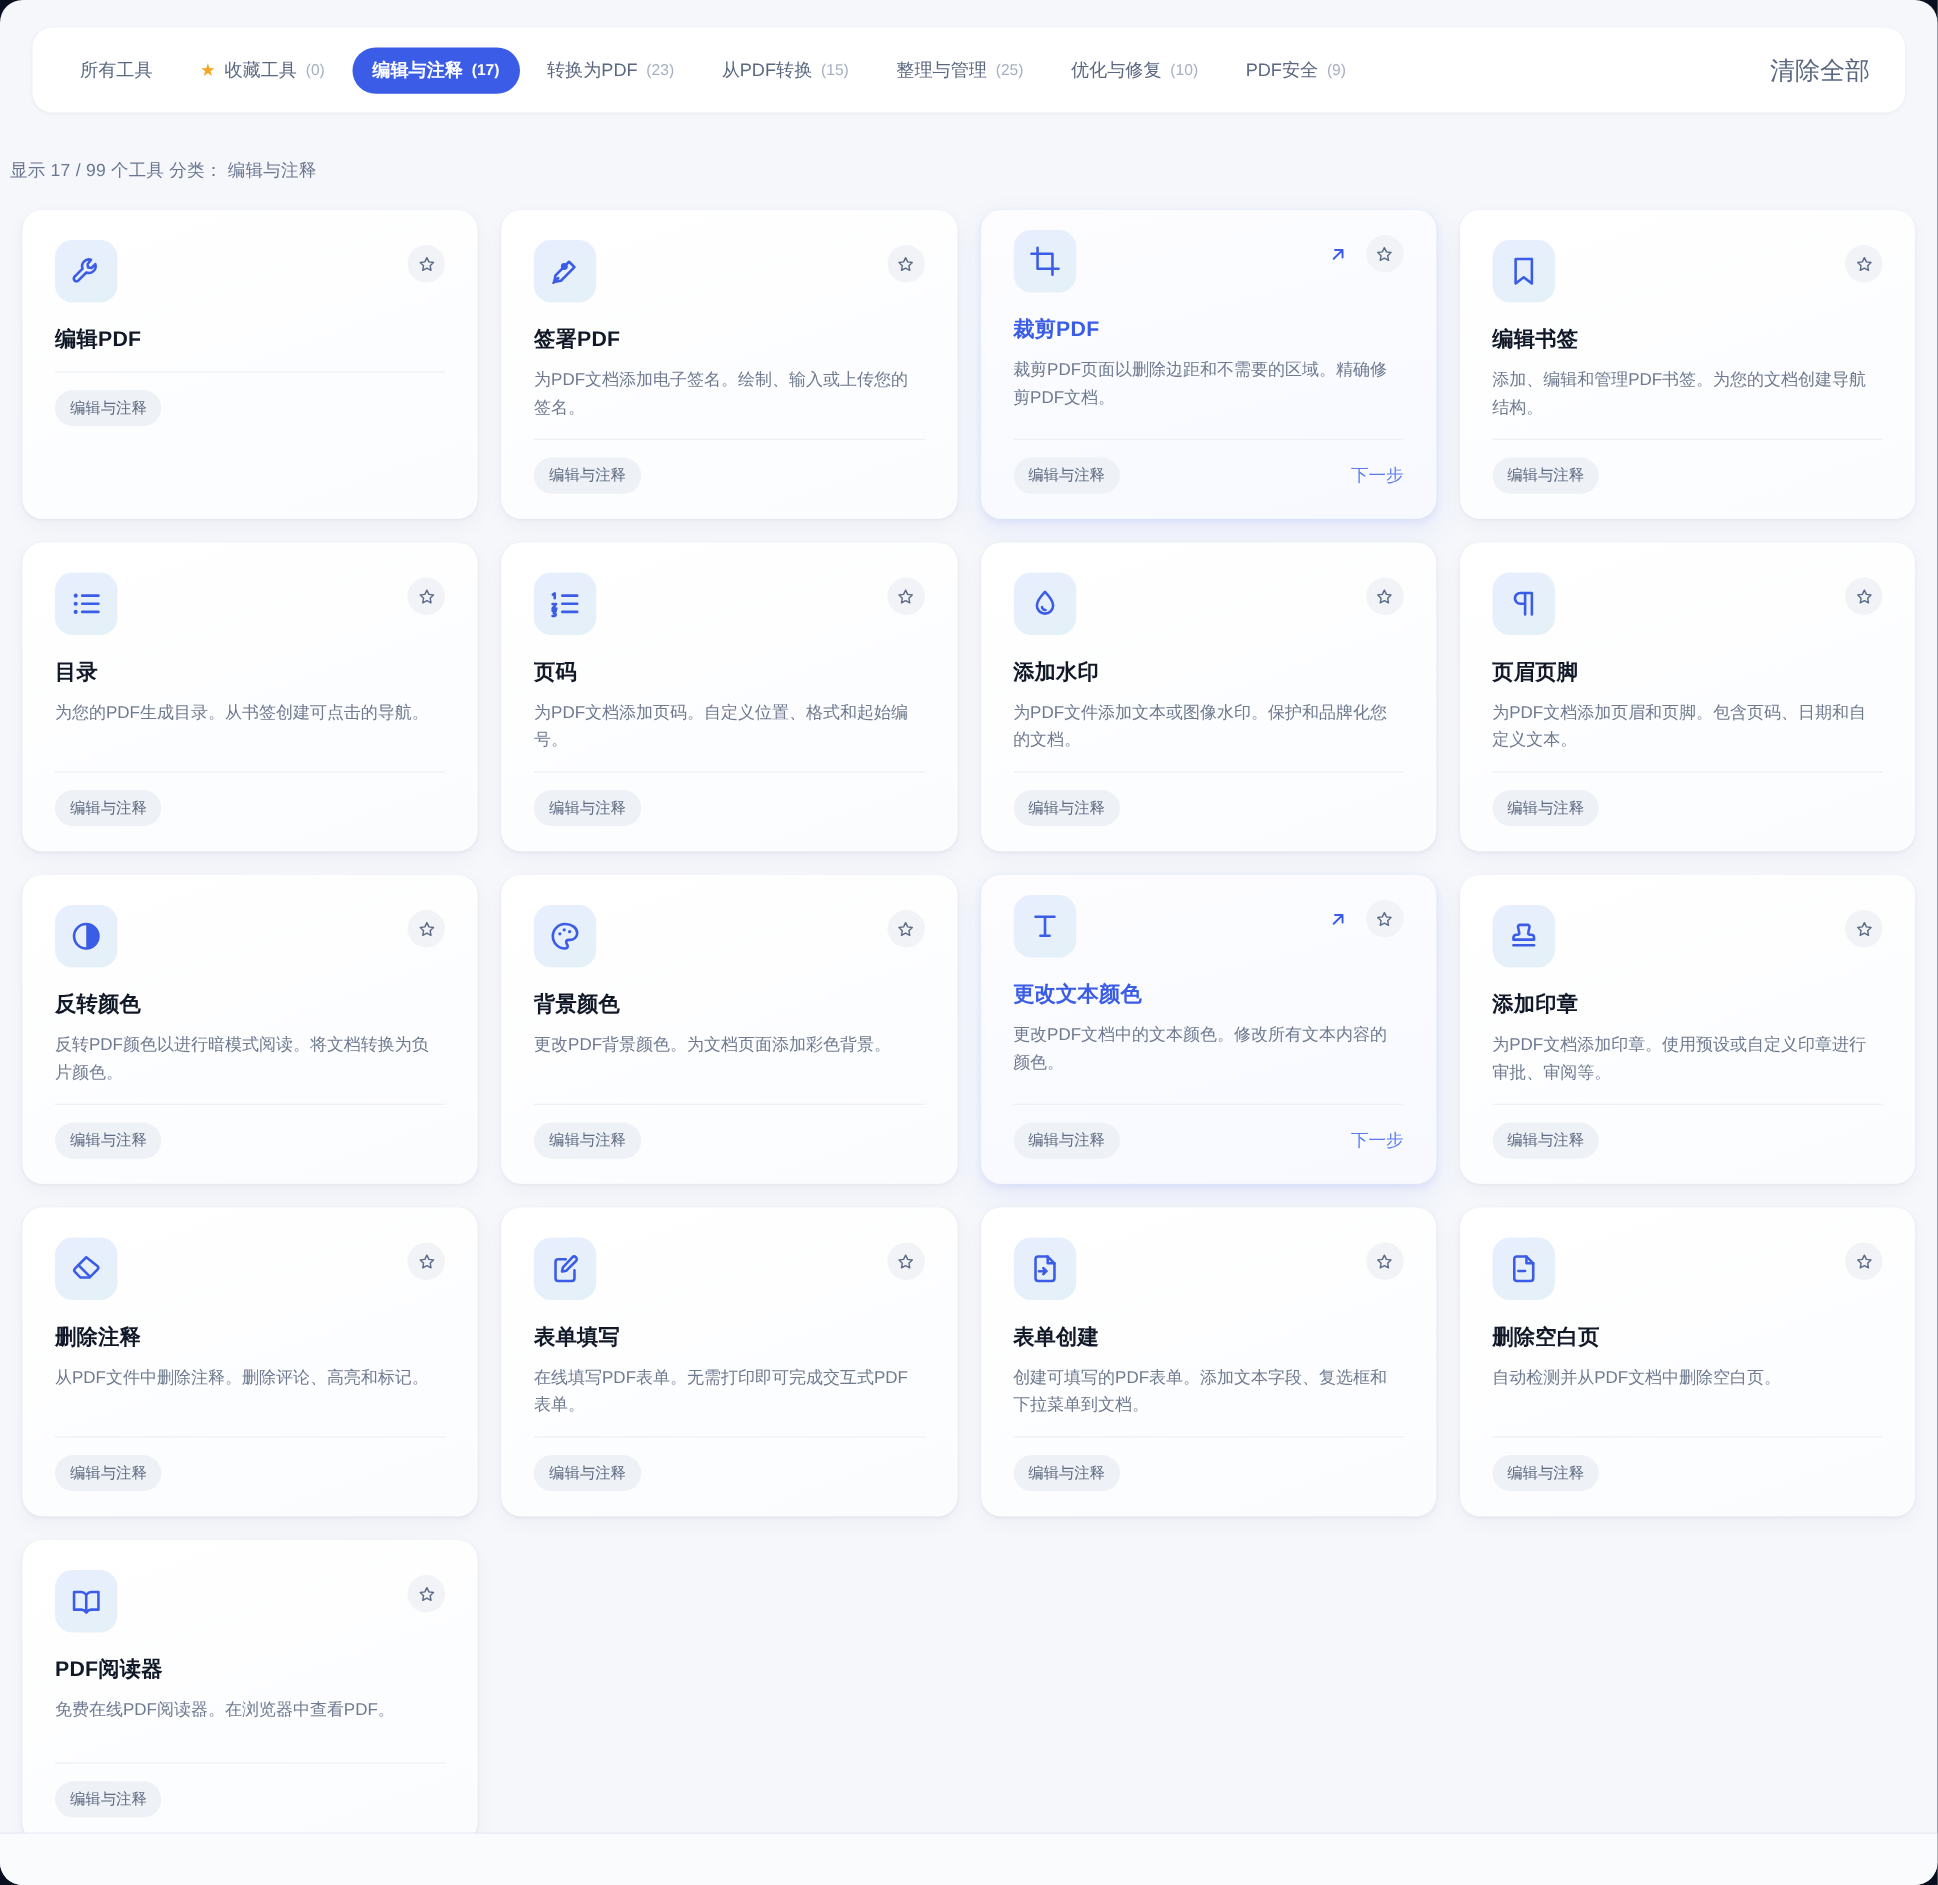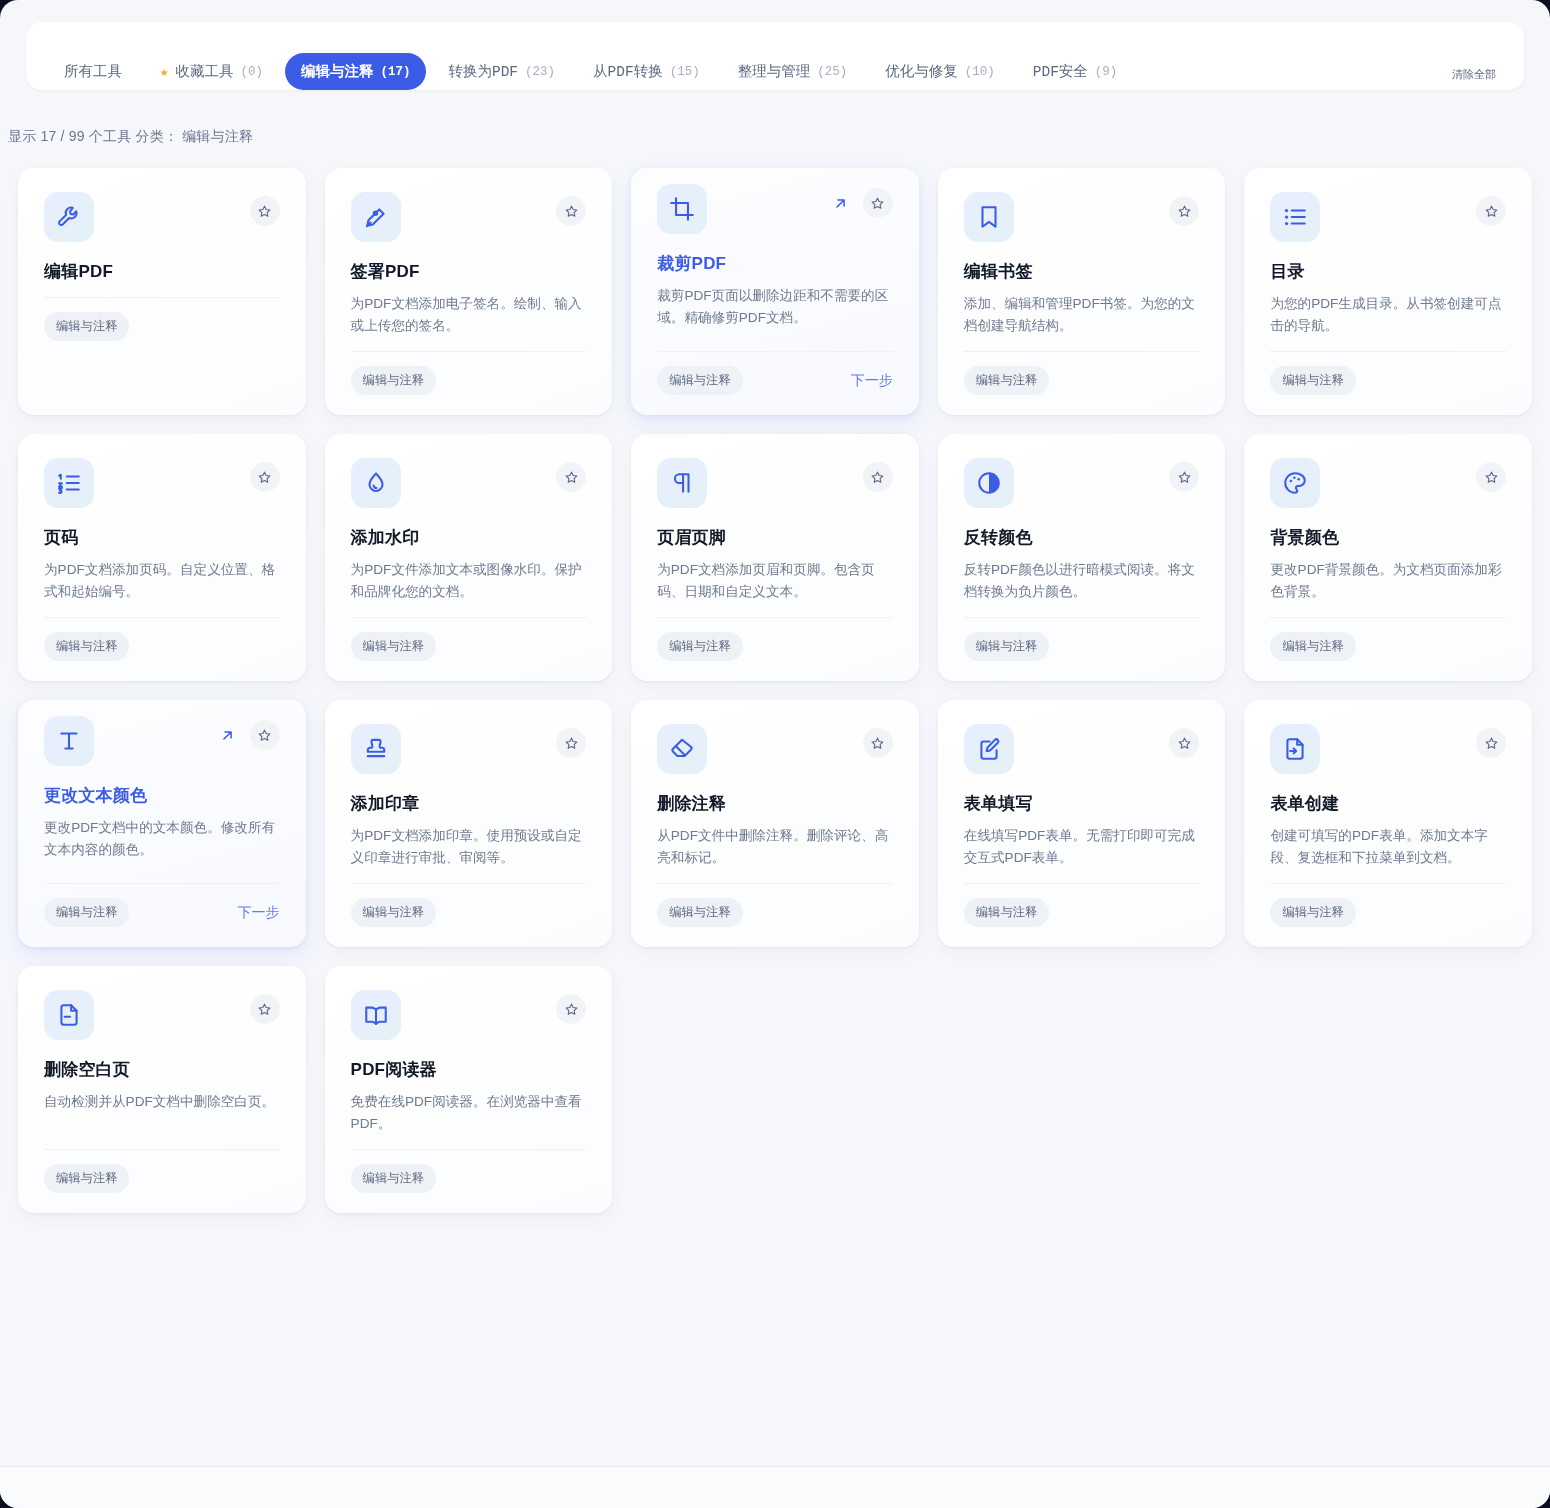--- a/index.html
+++ b/index.html
@@ -18,59 +18,58 @@
 
   
   .tabbar-wrap {
     position: absolute;
     left: 26px; top: 22px; right: 26px;
     height: 68px;
     background: #ffffff;
     border-radius: 16px;
     box-shadow: 0 1px 3px rgba(20,35,80,.05);
     display: flex;
-    align-items: flex-end;
+    align-items: center;
     padding: 0 22px;
-    font-family: Liberation Mono, monospace;
   }
   .tabs { display: flex; align-items: center; gap: 6px; flex: 1; }
   .tab {
     display: flex; align-items: center; gap: 7px;
     padding: 9px 16px;
     border-radius: 999px;
     font-size: 14.5px;
     color: #5a6780;
     white-space: nowrap;
     cursor: pointer;
     background: transparent;
     border: none;
     font-family: inherit;
   }
   .tab .cnt { font-size: 12.5px; color: #a7b0c2; }
   .tab.active { background: #3b5ce6; color: #fff; font-weight: bold; }
   .tab.active .cnt { color: #ffffff; font-weight: bold; }
   .tab .star-glyph { color: #f5a623; font-size: 14px; line-height: 1; }
   .clear-all {
-    font-size: 11px; color: #5a6780; cursor: pointer;
+    font-size: 20px; color: #5a6780; cursor: pointer;
     padding: 8px 6px; white-space: nowrap;
     background: none; border: none; font-family: inherit;
   }
 
   
   .countline {
     position: absolute; left: 8px; top: 128px;
     font-size: 14px; color: #6b7690; letter-spacing: .2px;
   }
 
   
   .grid {
     position: absolute;
     left: 18px; top: 168px; right: 18px;
     display: grid;
-    grid-template-columns: repeat(5, 1fr);
+    grid-template-columns: repeat(4, 1fr);
     gap: 19px;
     align-content: start;
   }
   .card {
     position: relative;
     background: linear-gradient(160deg,#ffffff 0%, #fbfcfe 100%);
     border-radius: 16px;
     padding: 24px 26px 20px 26px;
     min-height: 242px;
     display: flex; flex-direction: column;

